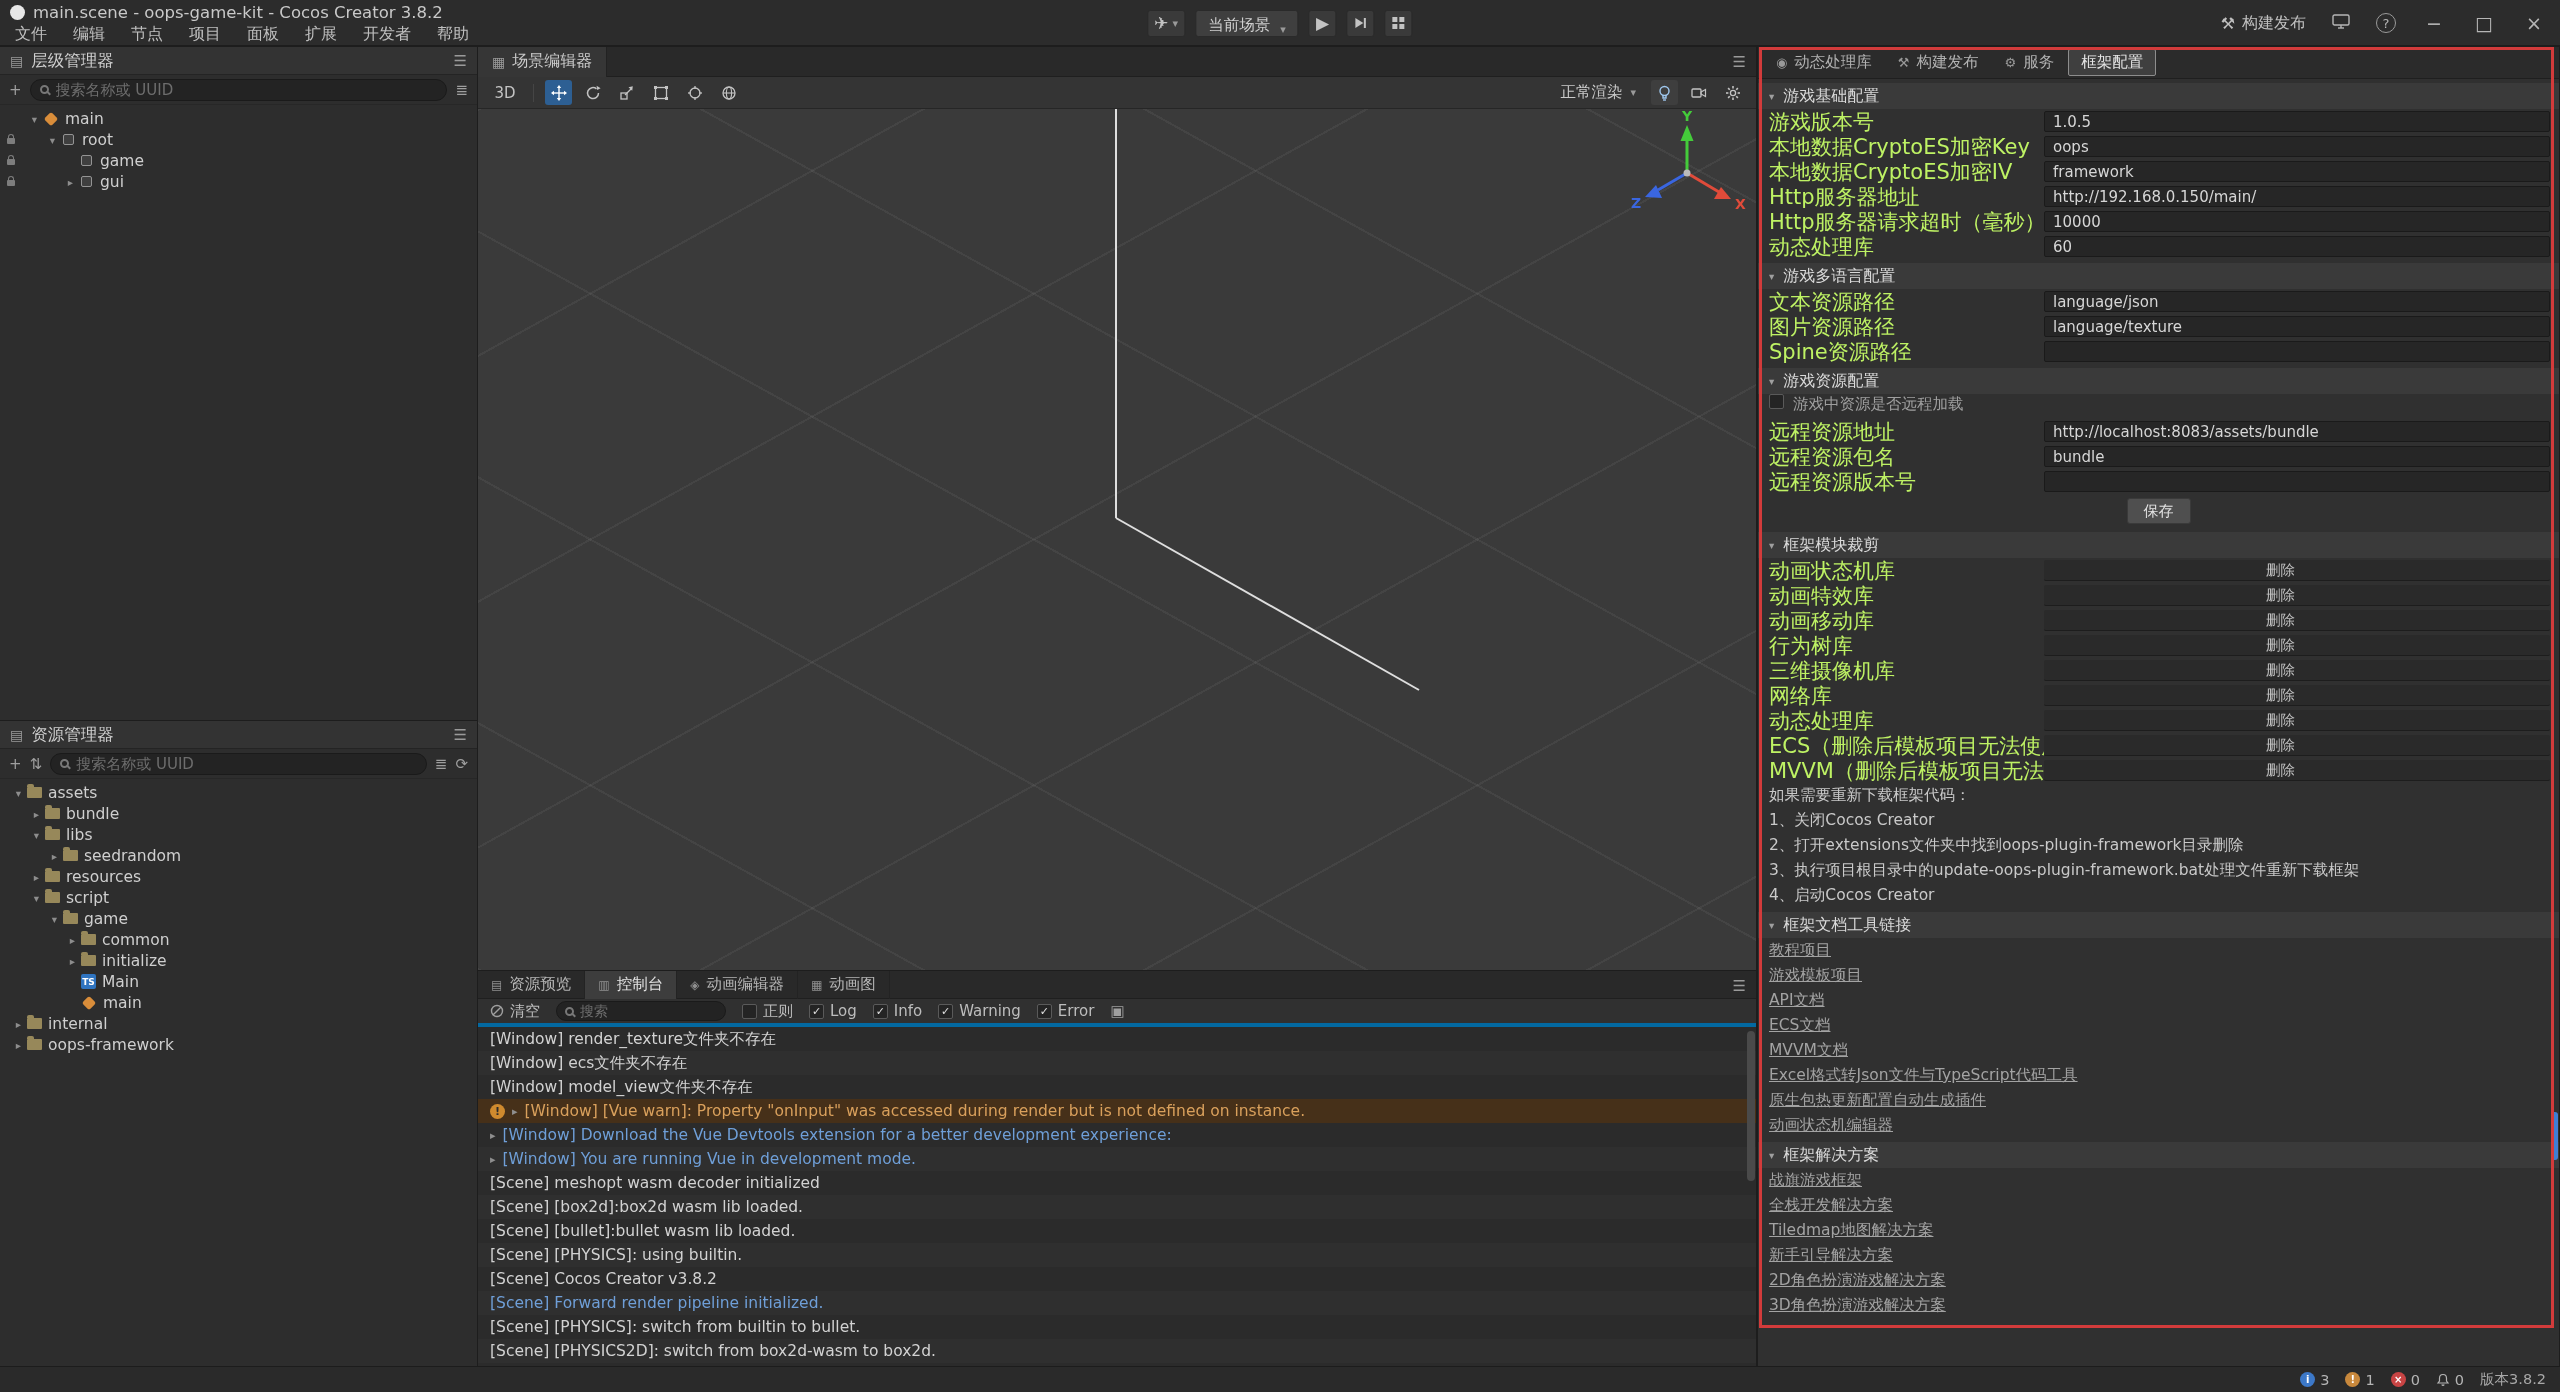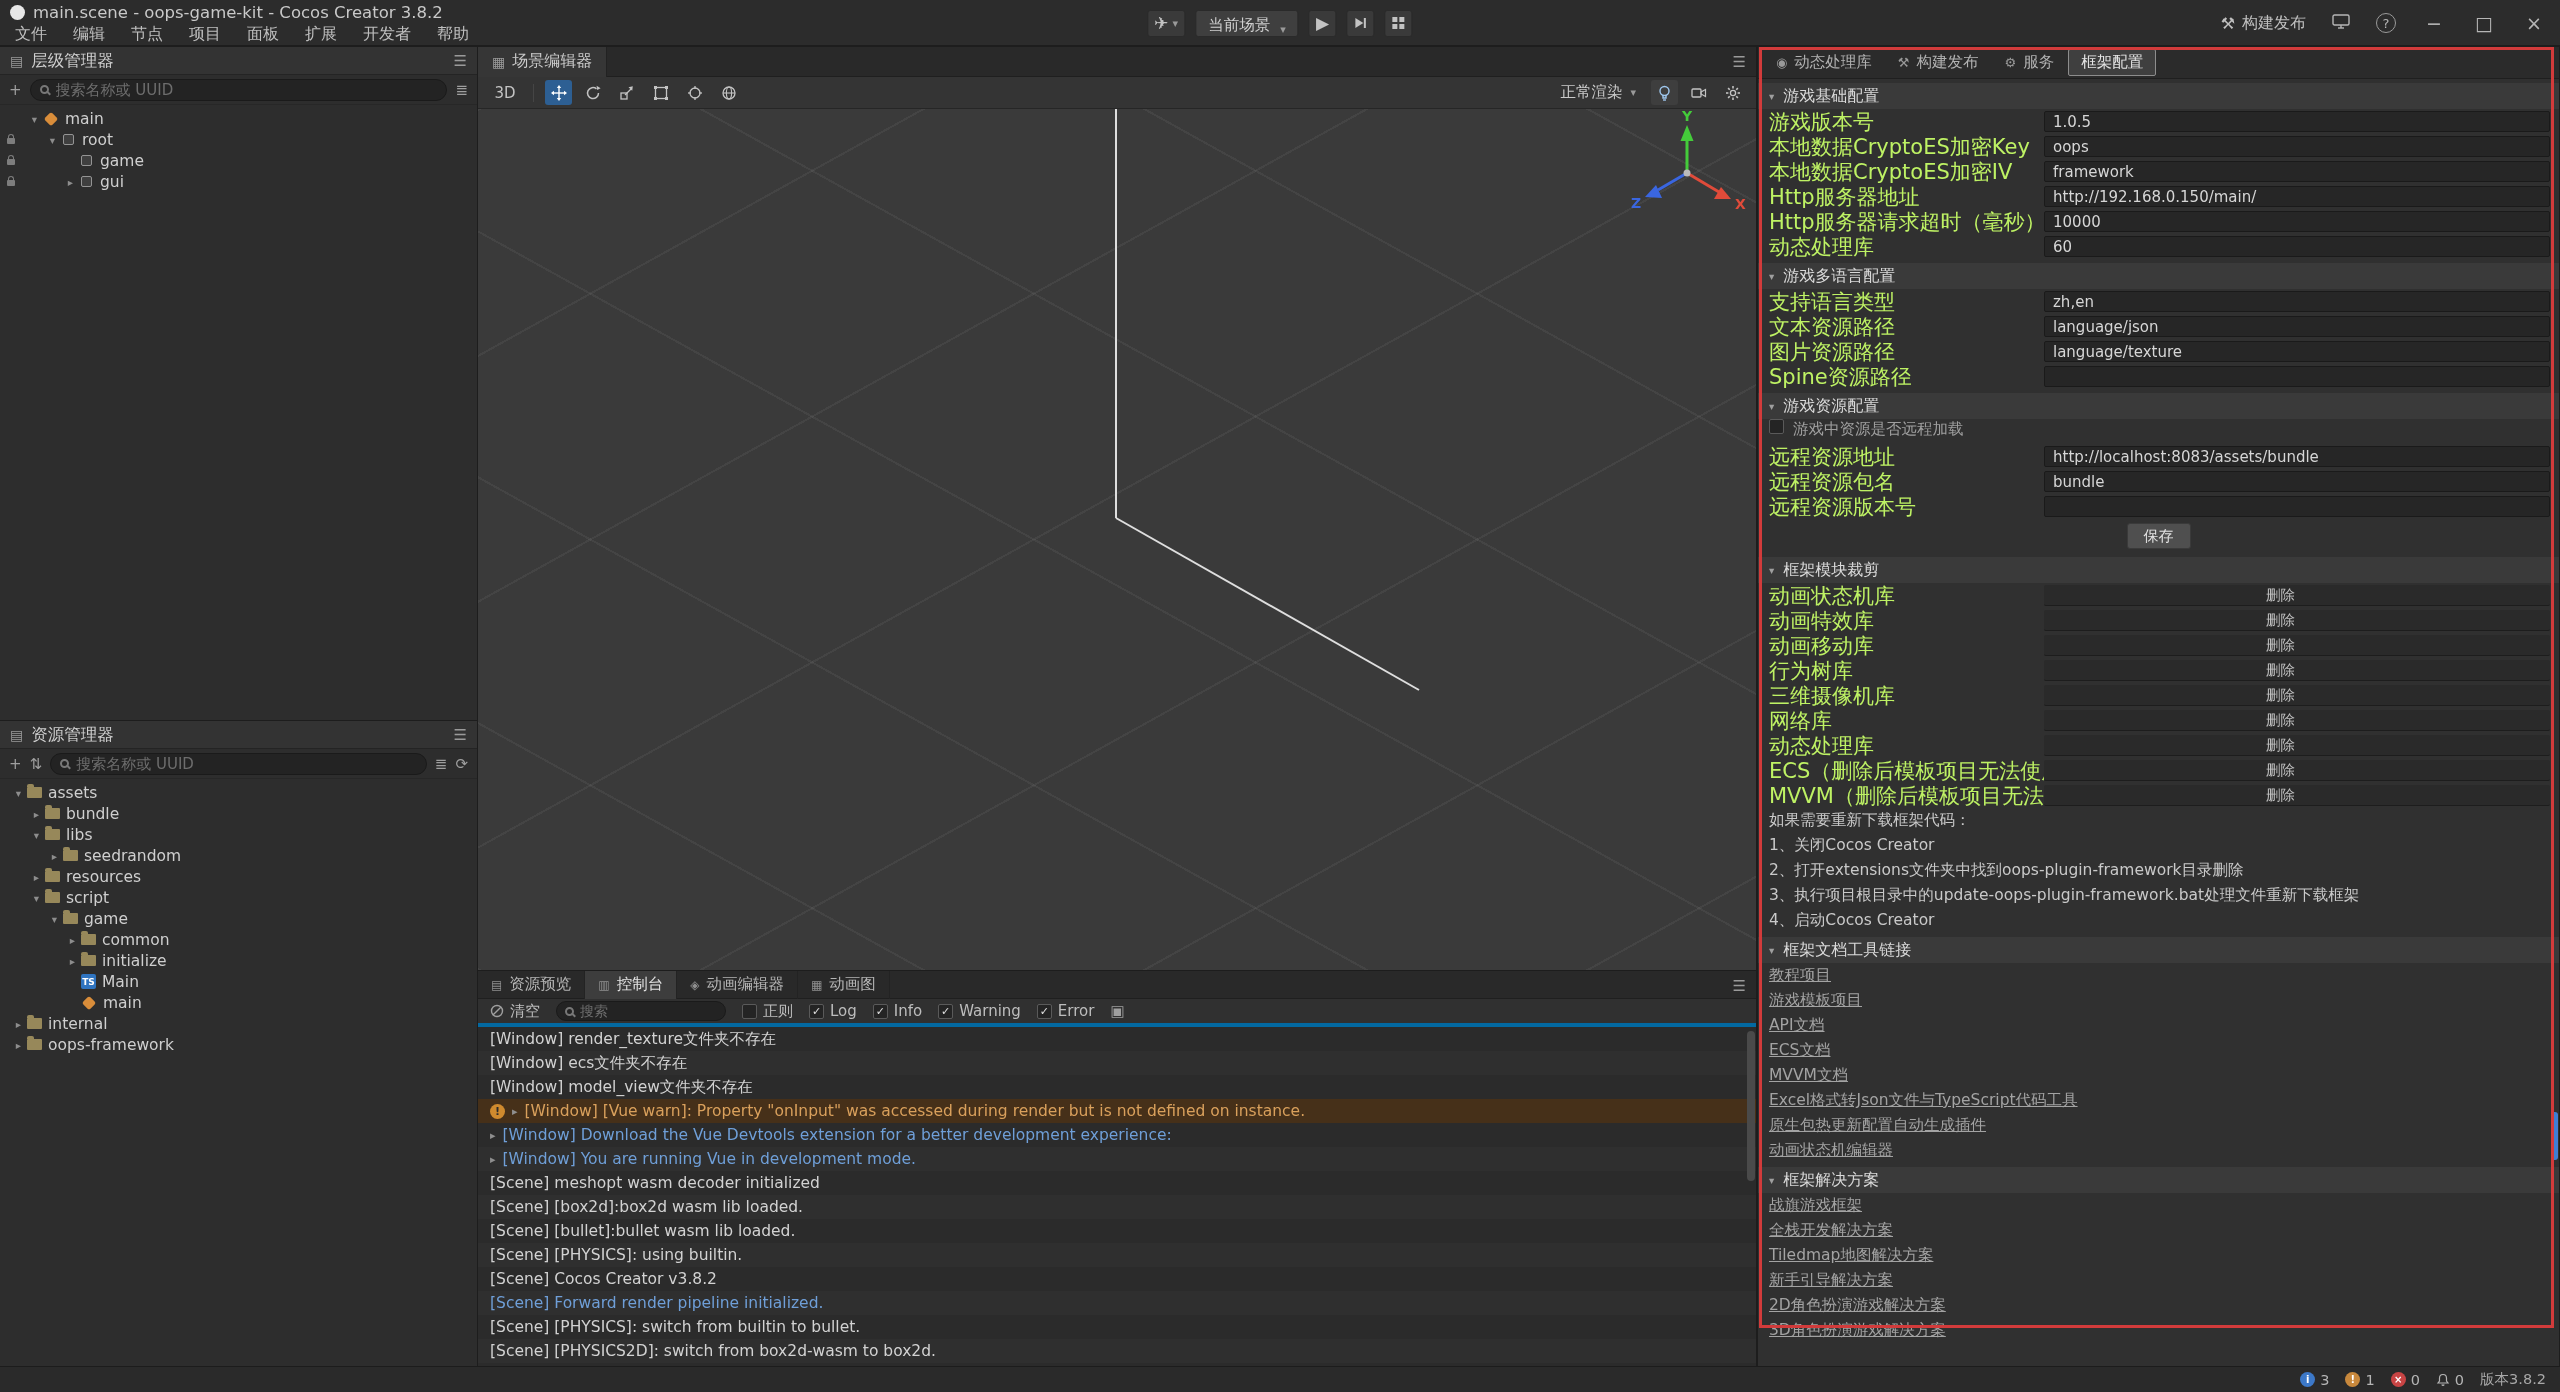--- a/index.html
+++ b/index.html
@@ -581,24 +581,20 @@
           <span class="form-label">Http服务器请求超时（毫秒）</span>
           <input class="form-input" type="text" value="10000" style="">
         </div>
         <div class="form-row">
           <span class="form-label">动态处理库</span>
           <input class="form-input" type="text" value="60" style="">
         </div>
         <div class="sec-header">
           <span class="sec-caret">▾</span>
           <span>游戏多语言配置</span>
-        </div>
-        <div class="form-row">
-          <span class="form-label">支持语言类型</span>
-          <input class="form-input" type="text" value="zh,en" style="">
         </div>
         <div class="form-row">
           <span class="form-label">文本资源路径</span>
           <input class="form-input" type="text" value="language/json" style="">
         </div>
         <div class="form-row">
           <span class="form-label">图片资源路径</span>
           <input class="form-input" type="text" value="language/texture" style="">
         </div>
         <div class="form-row">

